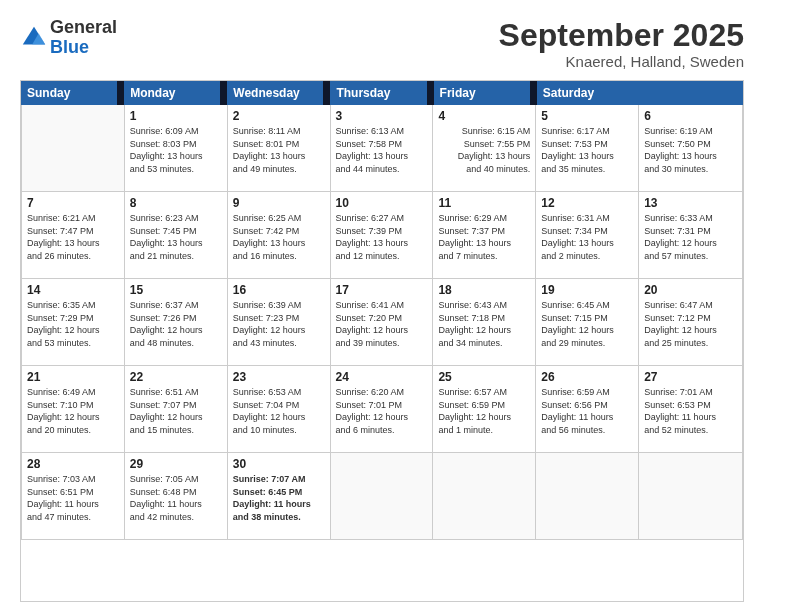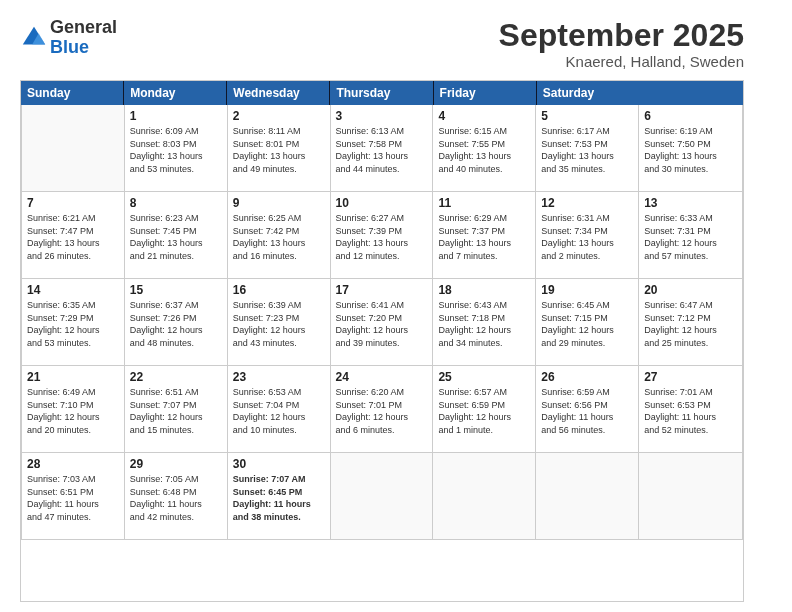--- a/index.html
+++ b/index.html
@@ -58,21 +58,21 @@
       display: grid;
       grid-template-columns: repeat(7, 1fr);
       background: #2563a8;
     }
     .cal-header-cell {
       color: #fff;
       font-size: 12px;
       font-weight: bold;
       padding: 5px 6px;
       text-align: left;
-      border-right: 1px solid #0f172a;
+      border-right: 7px solid #0f172a;
     }
     .cal-header-cell:last-child { border-right: none; }
     .cal-body {
       display: flex;
       flex-direction: column;
       border-left: 1px solid #ccc;
       border-right: 1px solid #ccc;
       border-bottom: 1px solid #ccc;
     }
     .cal-row {
@@ -153,21 +153,21 @@
           </div>
           <div class="cal-cell">
             <div class="day-num">3</div>
             <div class="cell-info" style="white-space: pre-line;">Sunrise: 6:13 AM
 Sunset: 7:58 PM
 Daylight: 13 hours
 and 44 minutes.</div>
           </div>
           <div class="cal-cell">
             <div class="day-num">4</div>
-            <div class="cell-info" style="white-space: pre-line;">Sunrise: 6:15 AM
+            <div class="cell-info" style="white-space: pre-line; text-align: right;">Sunrise: 6:15 AM
 Sunset: 7:55 PM
 Daylight: 13 hours
 and 40 minutes.</div>
           </div>
           <div class="cal-cell">
             <div class="day-num">5</div>
             <div class="cell-info" style="white-space: pre-line;">Sunrise: 6:17 AM
 Sunset: 7:53 PM
 Daylight: 13 hours
 and 35 minutes.</div>

